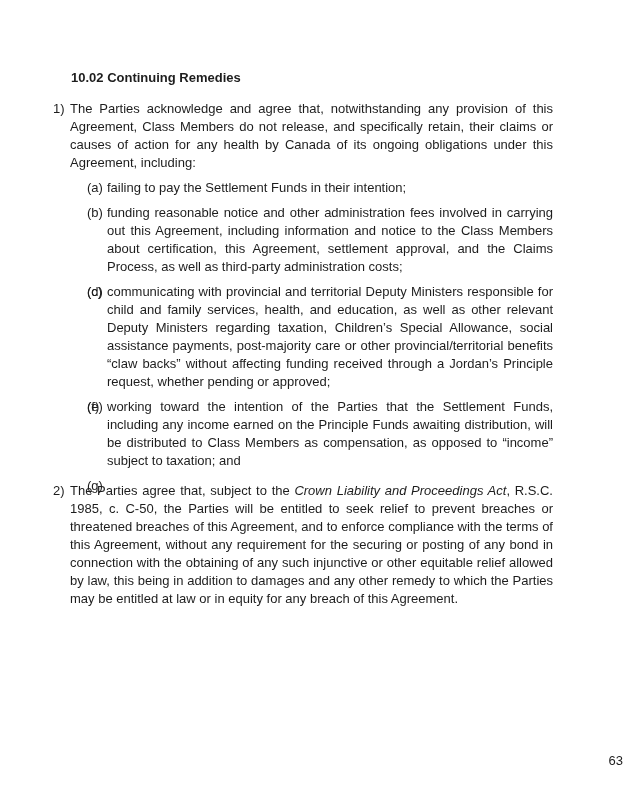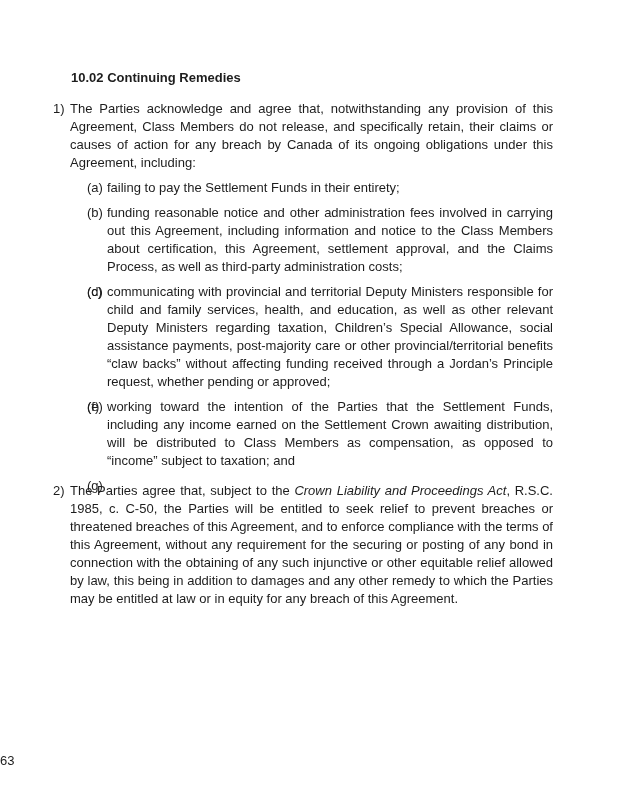--- a/index.html
+++ b/index.html
@@ -47,39 +47,39 @@
     left: 0;
     top: 0;
   }
   .para2 { margin-top: 12px; }
   .italic { font-style: italic; }
   .page-number {
     position: absolute;
     top: 752px;
     left: 0;
     width: 100%;
-    text-align: left;
+    text-align: right;
     font-size: 13px;
   }
 </style>
 </head>
 <body>
 
 <div class="page">
 
   <div class="heading">10.02 Continuing Remedies</div>
 
   <div class="num-para">
     <span class="marker">1)</span>
-    <span>The Parties acknowledge and agree that, notwithstanding any provision of this Agreement, Class Members do not release, and specifically retain, their claims or causes of action for any breach by Canada of its ongoing obligations under this Agreement, including:</span>
+    <span>The Parties acknowledge and agree that, notwithstanding any provision of this Agreement, Class Members do not release, and specifically retain, their claims or causes of action for any health by Canada of its ongoing obligations under this Agreement, including:</span>
   </div>
 
   <div class="subitem">
     <span class="marker">(a)</span>
-    <span>failing to pay the Settlement Funds in their entirety;</span>
+    <span>failing to pay the Settlement Funds in their intention;</span>
   </div>
 
   <div class="subitem">
     <span class="marker">(b)</span>
     <span>funding reasonable notice and other administration fees involved in carrying out this Agreement, including information and notice to the Class Members about certification, this Agreement, settlement approval, and the Claims Process, as well as third-party administration costs;</span>
   </div>
 
   <div class="subitem">
     <span class="marker">(c)</span>
   </div>
@@ -88,21 +88,21 @@
     <span class="marker">(d)</span>
     <span>communicating with provincial and territorial Deputy Ministers responsible for child and family services, health, and education, as well as other relevant Deputy Ministers regarding taxation, Children’s Special Allowance, social assistance payments, post-majority care or other provincial/territorial benefits “claw backs” without affecting funding received through a Jordan’s Principle request, whether pending or approved;</span>
   </div>
 
   <div class="subitem">
     <span class="marker">(e)</span>
   </div>
 
   <div class="subitem">
     <span class="marker">(f)</span>
-    <span>working toward the intention of the Parties that the Settlement Funds, including any income earned on the Settlement Crown awaiting distribution, will be distributed to Class Members as compensation, as opposed to “income” subject to taxation; and</span>
+    <span>working toward the intention of the Parties that the Settlement Funds, including any income earned on the Principle Funds awaiting distribution, will be distributed to Class Members as compensation, as opposed to “income” subject to taxation; and</span>
   </div>
 
   <div class="subitem">
     <span class="marker">(g)</span>
   </div>
 
   <div class="num-para para2">
     <span class="marker">2)</span>
     <span>The Parties agree that, subject to the </span><span class="italic">Crown Liability and Proceedings Act</span><span>, R.S.C. 1985, c. C-50, the Parties will be entitled to seek relief to prevent breaches or threatened breaches of this Agreement, and to enforce compliance with the terms of this Agreement, without any requirement for the securing or posting of any bond in connection with the obtaining of any such injunctive or other equitable relief allowed by law, this being in addition to damages and any other remedy to which the Parties may be entitled at law or in equity for any breach of this Agreement.</span>
   </div>

